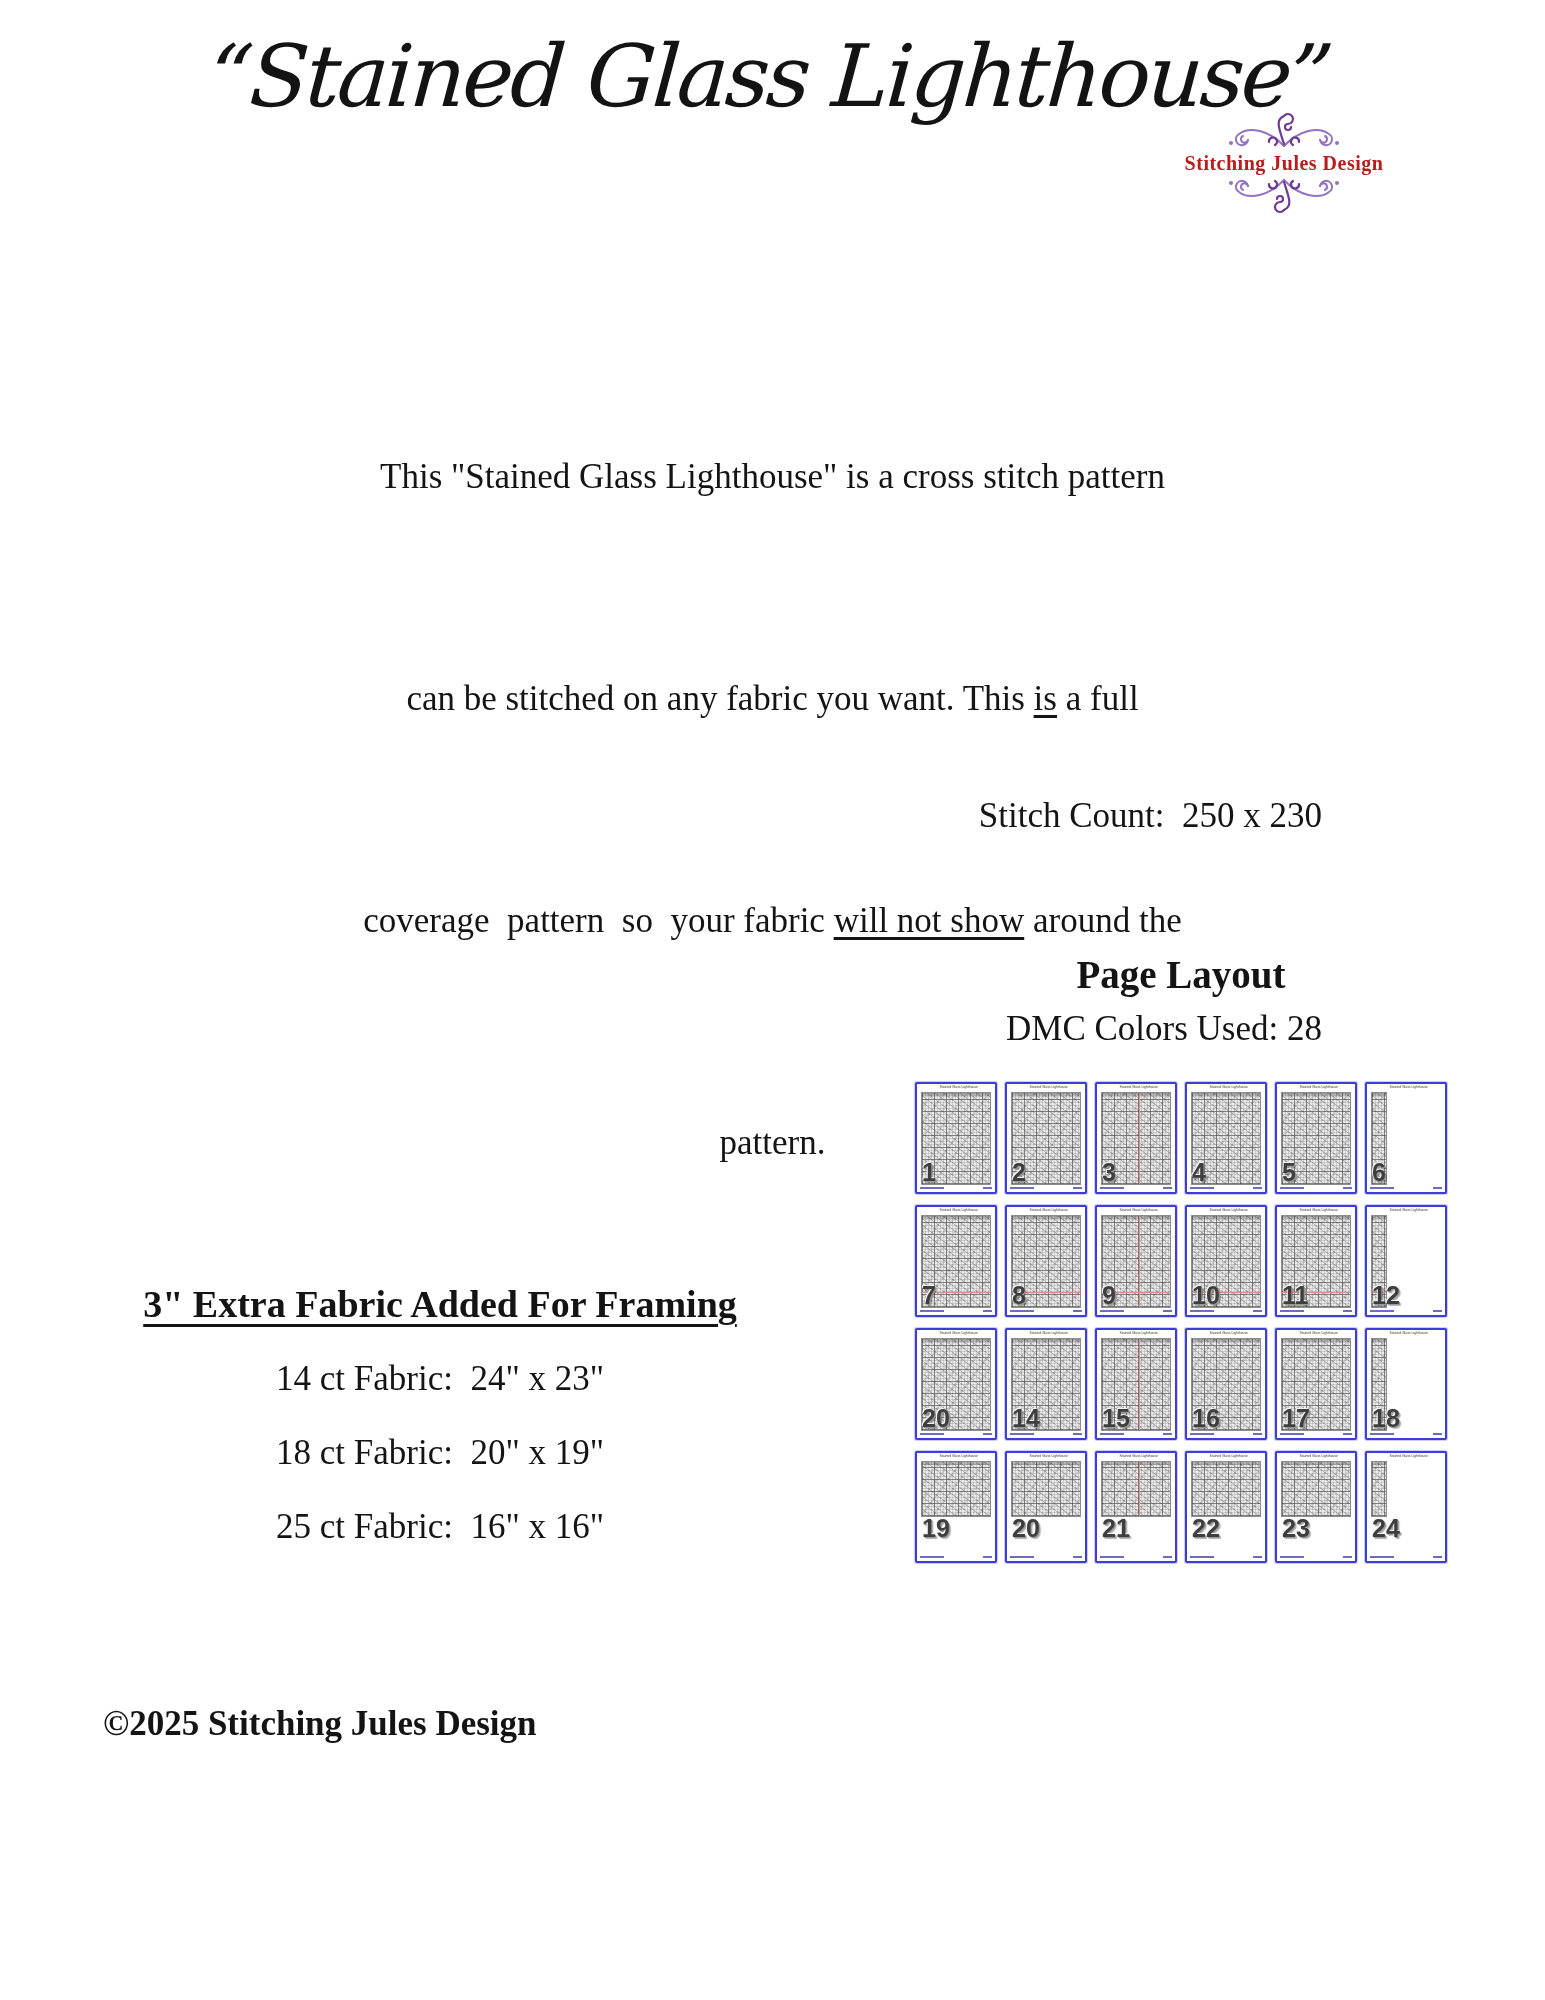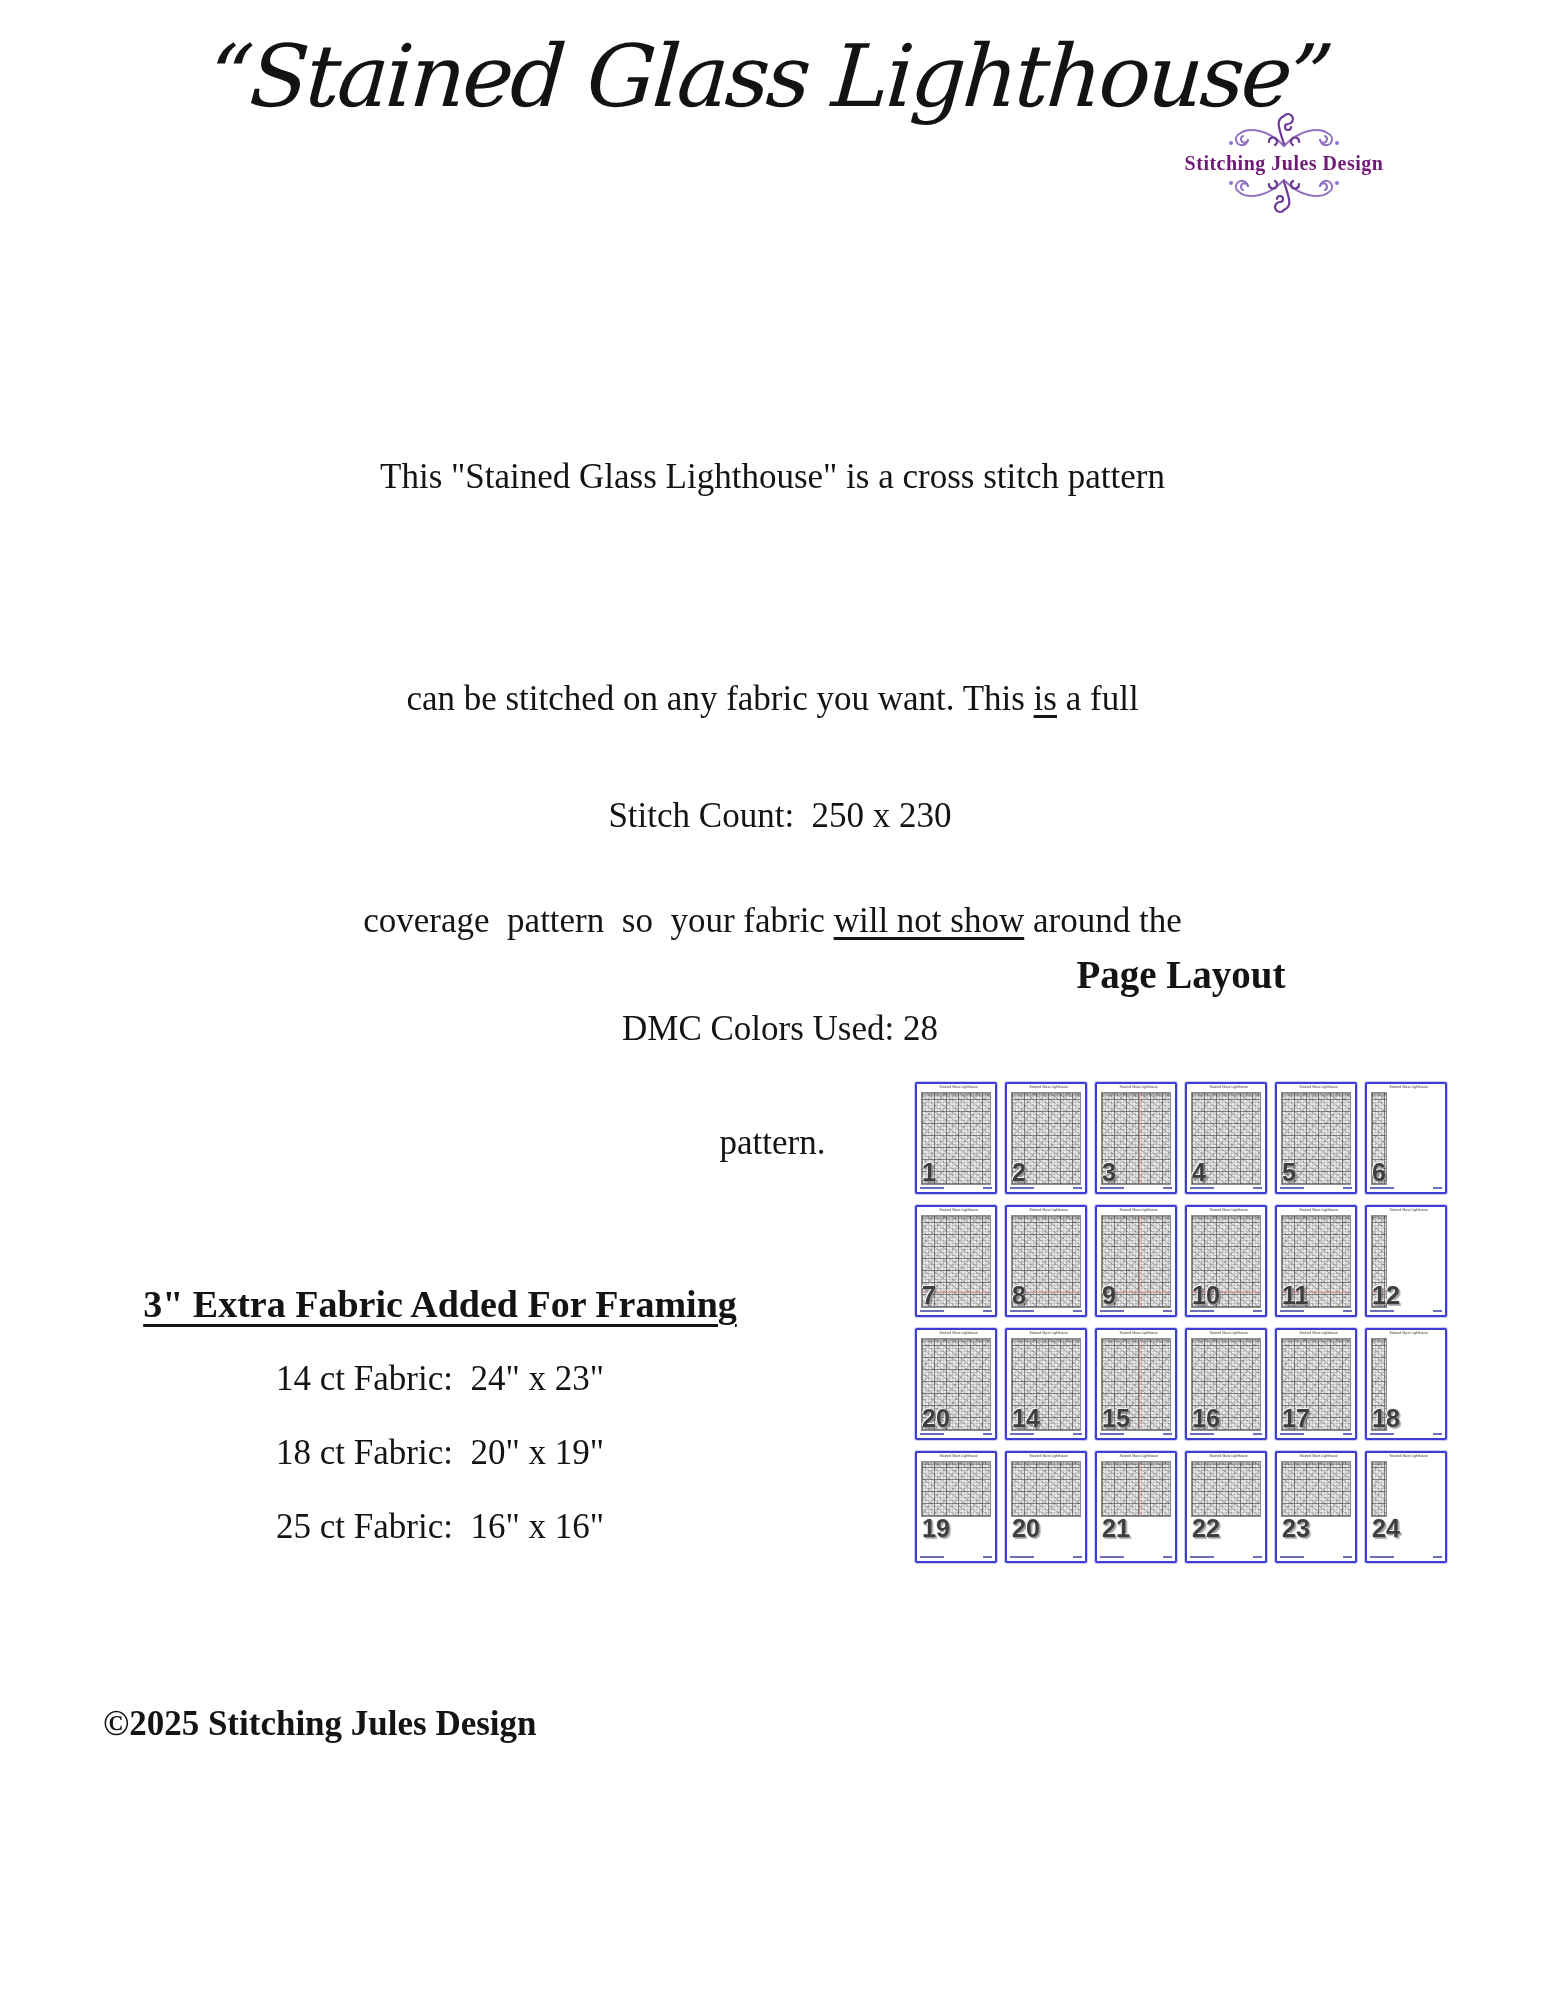--- a/index.html
+++ b/index.html
@@ -27,22 +27,22 @@
 
   
   .intro{
     position:absolute;left:140px;top:292px;width:1265px;
     font-size:35px;line-height:74px;text-align:center;white-space:pre-wrap;
   }
   .u{text-decoration:underline;text-decoration-thickness:3px;text-underline-offset:5px;}
 
   
   .stats{
-    position:absolute;left:250px;top:638px;width:1060px;
-    font-size:35px;line-height:71px;text-align:center;white-space:pre-wrap;
+    position:absolute;left:262px;top:638px;width:1060px;
+    font-size:35px;line-height:71px;text-align:right;white-space:pre-wrap;
   }
 
   
   .section-heading{
     font-weight:bold;font-size:38px;margin:0;
     text-decoration:underline;text-decoration-thickness:3px;text-underline-offset:7px;
     white-space:pre-wrap;
   }
 
   
@@ -119,21 +119,21 @@
         <path d="M75 34 C90 18, 110 14, 120 22 a6 6 0 1 1 -9 5 a3.5 3.5 0 1 0 5 -3"></path>
         <circle cx="22" cy="31" r="2" fill="#9372c2" stroke="none"></circle>
         <circle cx="128" cy="31" r="2" fill="#9372c2" stroke="none"></circle>
       </g>
       <g fill="none" stroke="#6d3a94" stroke-width="2.2" stroke-linecap="round">
         <path d="M75 32 C70 16, 66 8, 75 4 a5 5 0 1 1 4 8 a3 3 0 1 0 3 3"></path>
         <path d="M60 30 a4 4 0 1 1 6 3"></path>
         <path d="M90 30 a4 4 0 1 0 -6 3"></path>
       </g>
     </svg>
-    <div class="logo-text" style="color:#701a75">Stitching Jules Design</div>
+    <div class="logo-text" style="color:#b91c1c">Stitching Jules Design</div>
     <svg class="flip" width="150" height="40" viewBox="0 0 150 40" aria-hidden="true">
       <g fill="none" stroke="#9372c2" stroke-width="2" stroke-linecap="round">
         <path d="M75 34 C60 18, 40 14, 30 22 a6 6 0 1 0 9 5 a3.5 3.5 0 1 1 -5 -3"></path>
         <path d="M75 34 C90 18, 110 14, 120 22 a6 6 0 1 1 -9 5 a3.5 3.5 0 1 0 5 -3"></path>
         <circle cx="22" cy="31" r="2" fill="#9372c2" stroke="none"></circle>
         <circle cx="128" cy="31" r="2" fill="#9372c2" stroke="none"></circle>
       </g>
       <g fill="none" stroke="#6d3a94" stroke-width="2.2" stroke-linecap="round">
         <path d="M75 32 C70 16, 66 8, 75 4 a5 5 0 1 1 4 8 a3 3 0 1 0 3 3"></path>
         <path d="M60 30 a4 4 0 1 1 6 3"></path>

